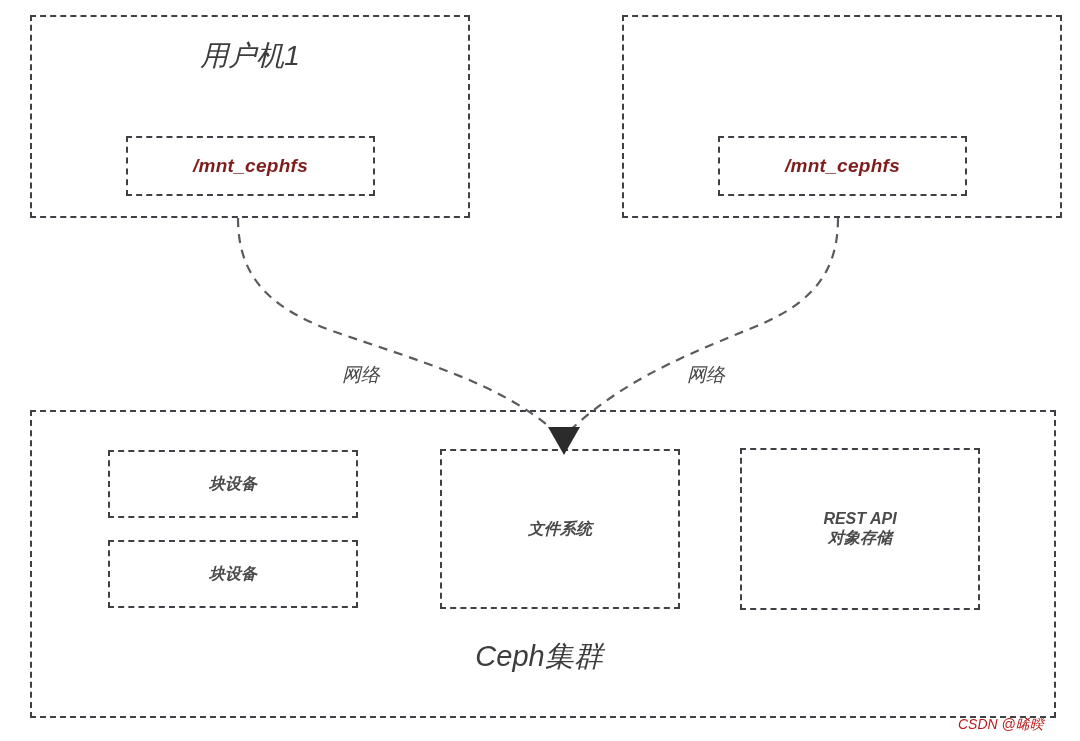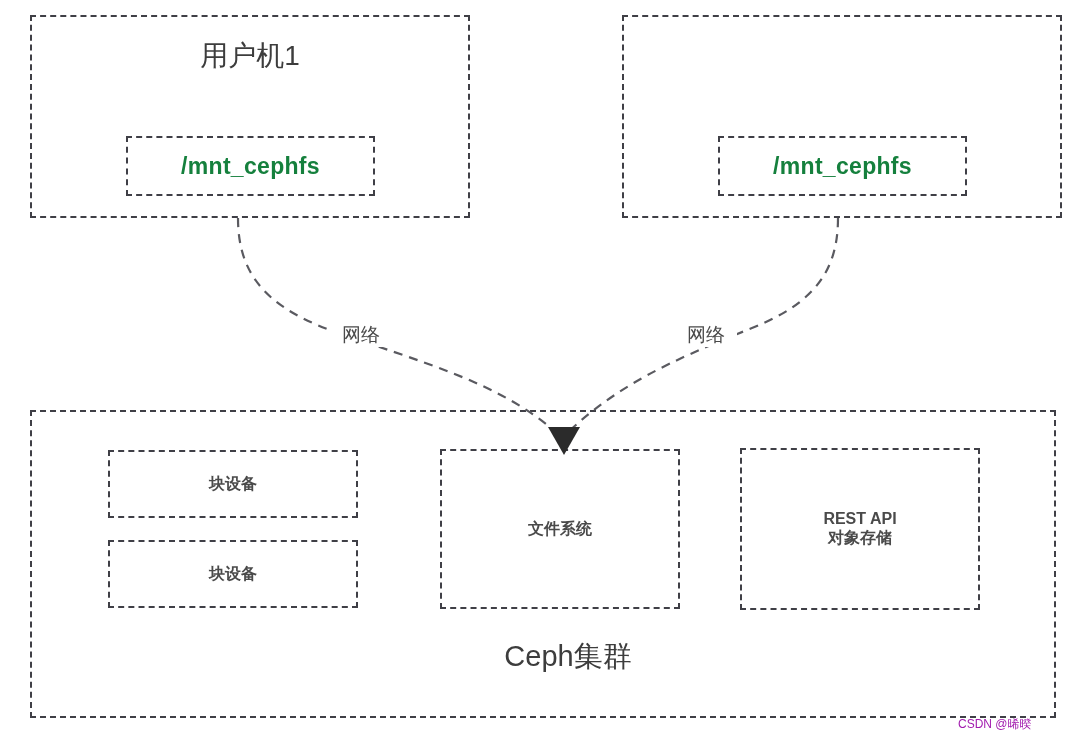--- a/index.html
+++ b/index.html
@@ -9,66 +9,68 @@
   }
   body {
     font-family: "Liberation Sans", "DejaVu Sans", sans-serif;
   }
   #canvas {
     position: relative;
     width: 1080px;
     height: 741px;
     background: #ffffff;
     overflow: hidden;
+    font-style: italic;
   }
   .dbox {
     position: absolute;
     border: 2px dashed #3f3f46;
     background: transparent;
     box-sizing: border-box;
   }
   .label {
     position: absolute;
     color: #3a3a3a;
     white-space: nowrap;
     text-align: center;
     line-height: 1.25;
   }
   .title-label {
     font-size: 28px;
     font-weight: 400;
     color: #3d3d3d;
   }
   .mount-label {
-    font-size: 23px;
+    font-size: 19px;
     font-weight: bold;
-    color: #15803d;
+    color: #7f1d1d;
     letter-spacing: 0.3px;
   }
   .node-label {
     font-size: 16px;
     font-weight: bold;
     color: #4a4a4a;
   }
   .cluster-label {
     font-size: 29px;
     font-weight: 400;
     color: #3d3d3d;
   }
   .net-label {
     font-size: 19px;
     font-weight: 400;
     color: #4a4a4a;
     background: #ffffff;
     padding: 0 2px;
+    margin-top: 40px;
   }
   .watermark {
     position: absolute;
-    font-size: 12px;
-    color: #a21caf;
+    font-size: 14px;
+    color: #b91c1c;
     white-space: nowrap;
   }
   svg.overlay {
     position: absolute;
     left: 0;
     top: 0;
     width: 1080px;
     height: 741px;
     pointer-events: none;
   }
@@ -110,21 +112,21 @@
     <div style="text-align:center;">
       <div class="node-label">REST API</div>
       <div class="node-label">对象存储</div>
     </div>
   </div>
 
   <div class="dbox centered" style="left:440px; top:449px; width:240px; height:160px;">
     <span class="node-label">文件系统</span>
   </div>
 
-  <div class="label cluster-label" style="left:448px; top:638px; width:240px;">Ceph集群</div>
+  <div class="label cluster-label" style="left:419px; top:638px; width:240px;">Ceph集群</div>
 
   <svg class="overlay" viewBox="0 0 1080 741">
     <g fill="none" stroke="#5a5a60" stroke-width="2.2" stroke-dasharray="9,7" stroke-linecap="butt">
       <path d="M 238,218 C 238,270 262,305 330,330 C 420,362 500,382 558,434"></path>
       <path d="M 838,218 C 838,270 815,303 752,328 C 668,362 618,385 566,434"></path>
     </g>
     <polygon points="548,427 580,427 564,455" fill="#2b2b2b" stroke="none"></polygon>
   </svg>
 
   <div class="label net-label" style="left:330px; top:323px; width:58px;">网络</div>

